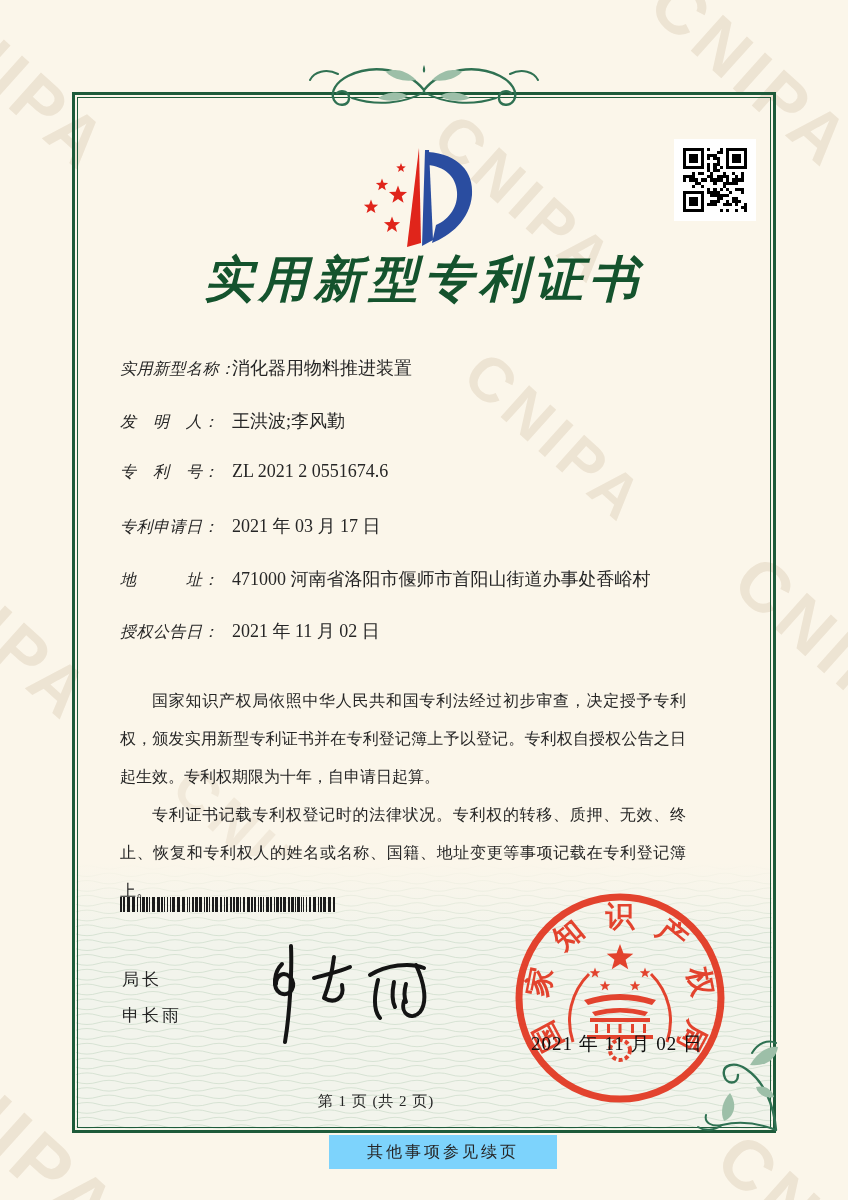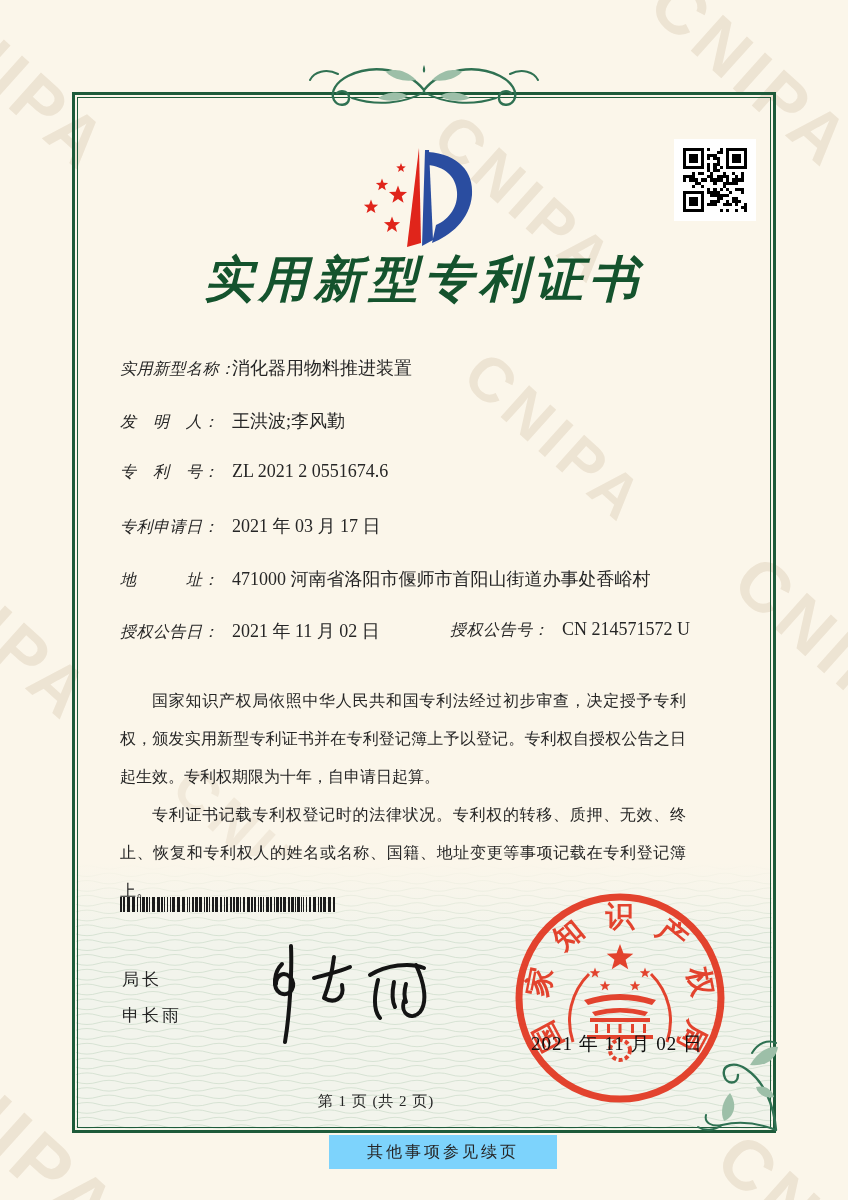--- a/index.html
+++ b/index.html
@@ -286,21 +286,21 @@
   </div>
 
   <div class="title">实用新型专利证书</div>
 
   <div class="fields" id="fields">
       <div class="field-row"><span class="flabel">实用新型名称：</span><span class="fvalue">消化器用物料推进装置</span></div>
       <div class="field-row"><span class="flabel">发　明　人：</span><span class="fvalue">王洪波;李风勤</span></div>
       <div class="field-row"><span class="flabel">专　利　号：</span><span class="fvalue">ZL 2021 2 0551674.6</span></div>
       <div class="field-row"><span class="flabel">专利申请日：</span><span class="fvalue">2021 年 03 月 17 日</span></div>
       <div class="field-row"><span class="flabel">地　　　址：</span><span class="fvalue">471000 河南省洛阳市偃师市首阳山街道办事处香峪村</span></div>
-      <div class="field-row"><span class="flabel">授权公告日：</span><span class="fvalue">2021 年 11 月 02 日</span><span class="fpair2"><span class="flabel">授权公告号：</span><span class="fvalue">CN 214571572 U</span></span></div>
+      <div class="field-row"><span class="flabel">授权公告日：</span><span class="fvalue">2021 年 11 月 02 日</span></div>
     </div>
 
   <div class="body-text">
     <p>国家知识产权局依照中华人民共和国专利法经过初步审查，决定授予专利权，颁发实用新型专利证书并在专利登记簿上予以登记。专利权自授权公告之日起生效。专利权期限为十年，自申请日起算。</p>
     <p>专利证书记载专利权登记时的法律状况。专利权的转移、质押、无效、终止、恢复和专利权人的姓名或名称、国籍、地址变更等事项记载在专利登记簿上。</p>
   </div>
 
   <svg class="barcode" id="barcode" width="217" height="15">
       <rect x="0" y="0" width="2" height="15" fill="#1c1c1c"></rect>
       <rect x="3" y="0" width="2" height="15" fill="#1c1c1c"></rect>

